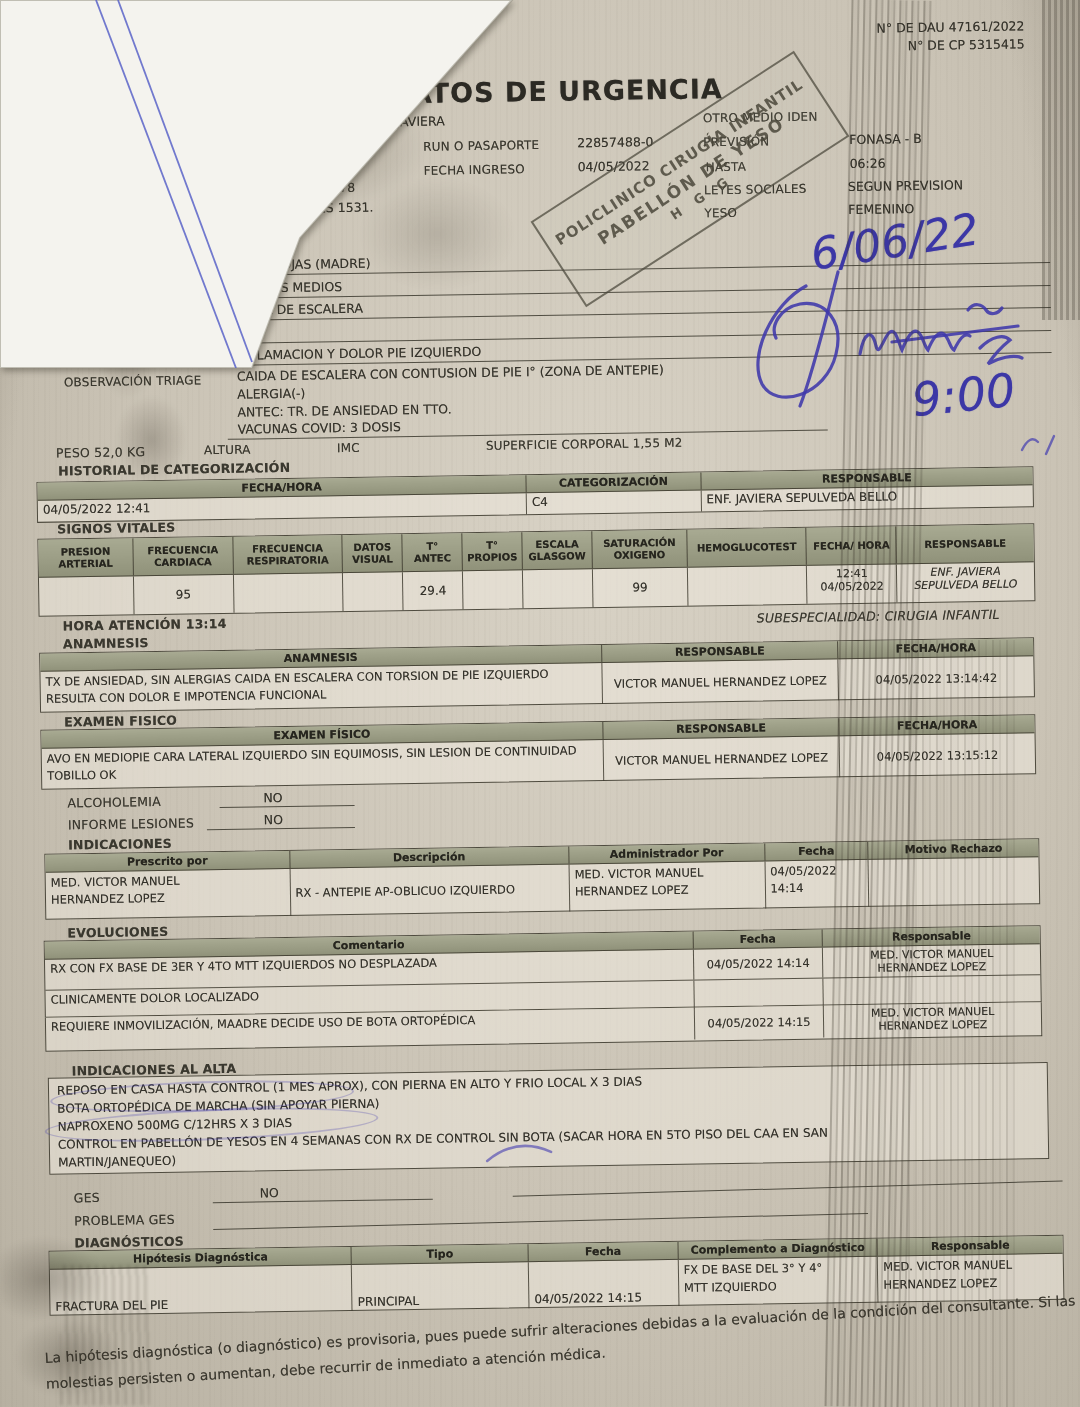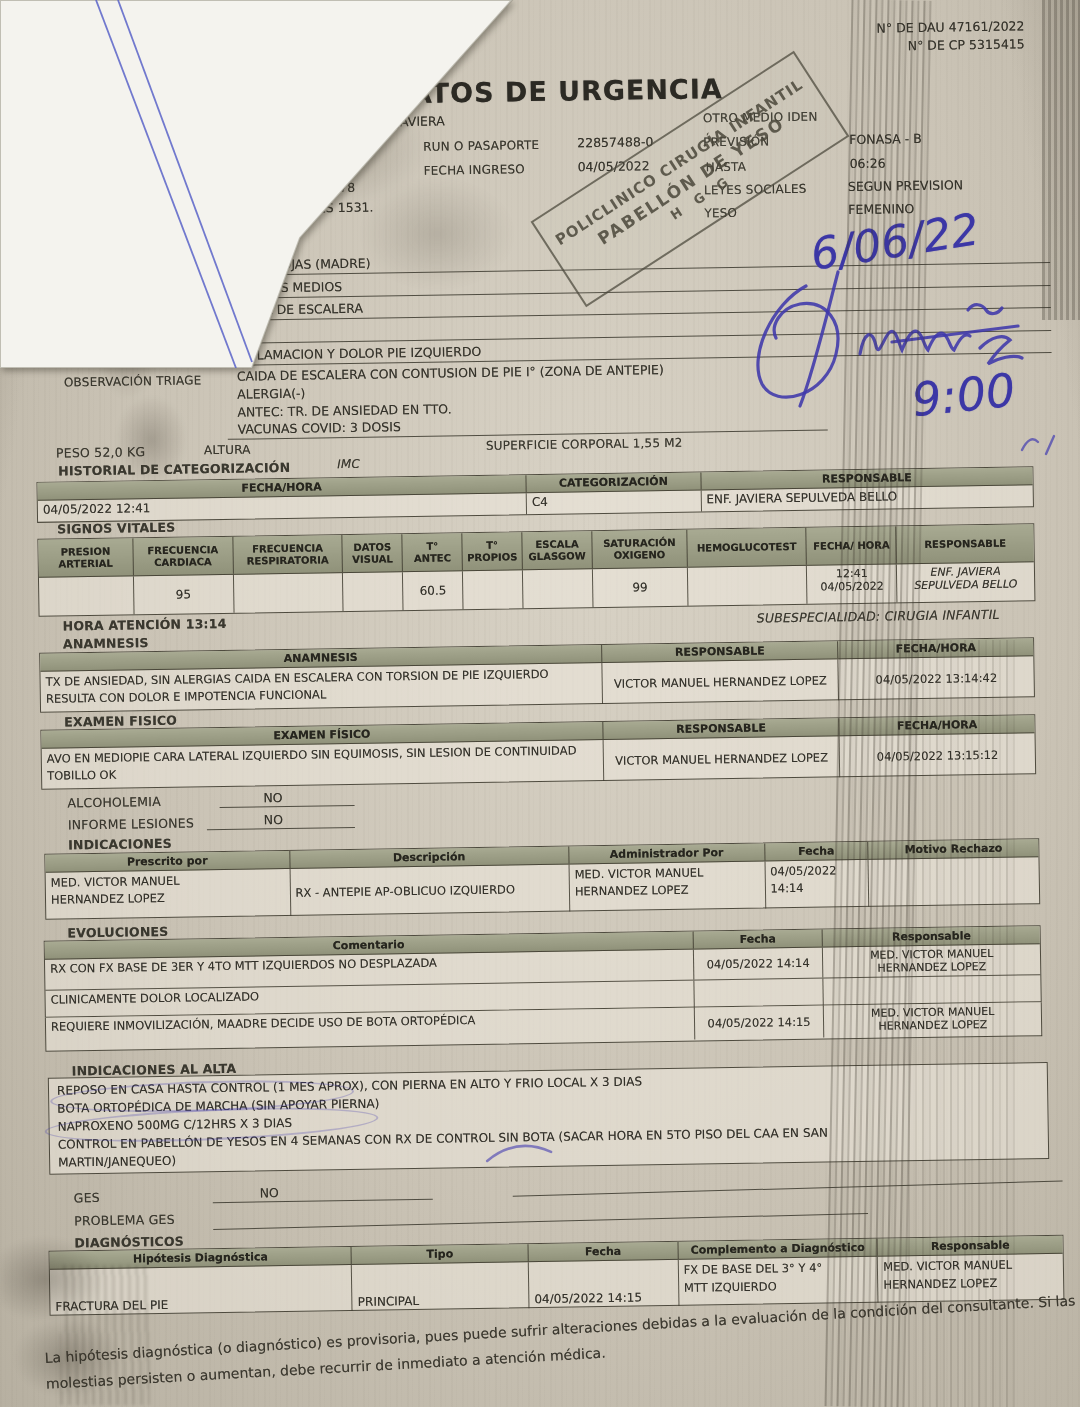--- a/index.html
+++ b/index.html
@@ -99,21 +99,21 @@
 
     <div class="abs lbl" style="left:69px;top:368px;">OBSERVACIÓN TRIAGE</div>
     <div class="abs val" style="left:242px;top:364px;">CAIDA DE ESCALERA CON CONTUSION DE PIE I° (ZONA DE ANTEPIE)</div>
     <div class="abs val" style="left:242px;top:382px;">ALERGIA(-)</div>
     <div class="abs val" style="left:242px;top:400px;">ANTEC: TR. DE ANSIEDAD EN TTO.</div>
     <div class="abs val" style="left:242px;top:417px;">VACUNAS COVID: 3 DOSIS</div>
     <div class="uline" style="left:232px;top:434px;width:600px;"></div>
 
     <div class="abs sec" style="left:60px;top:438px;font-weight:normal;">PESO 52,0 KG</div>
     <div class="abs lbl" style="left:208px;top:438px;">ALTURA</div>
-    <div class="abs lbl" style="left:341px;top:454px;font-style:italic;">IMC</div>
+    <div class="abs lbl" style="left:341px;top:438px;">IMC</div>
     <div class="abs lbl" style="left:490px;top:438px;">SUPERFICIE CORPORAL 1,55 M2</div>
     <div class="abs sec" style="left:62px;top:456px;">HISTORIAL DE CATEGORIZACIÓN</div>
 
     <div class="tbl" style="left:40px;top:474px;width:997px;height:41px;">
       <div class="trow thead" style="height:18px;">
         <div class="tcell" style="width:490px;font-size:11px;">FECHA/HORA</div>
         <div class="tcell" style="width:175px;font-size:11px;">CATEGORIZACIÓN</div>
         <div class="tcell" style="width:332px;font-size:11px;">RESPONSABLE</div>
       </div>
       <div class="trow tdata" style="height:21px;">
@@ -136,21 +136,21 @@
         <div class="tcell" style="width:95px;font-size:10px;line-height:1.15;">SATURACIÓN OXIGENO</div>
         <div class="tcell" style="width:120px;font-size:10px;line-height:1.15;">HEMOGLUCOTEST</div>
         <div class="tcell" style="width:90px;font-size:10px;line-height:1.15;">FECHA/ HORA</div>
         <div class="tcell" style="width:137px;font-size:10px;line-height:1.15;">RESPONSABLE</div>
       </div>
       <div class="trow tdata" style="height:38px;">
         <div class="tcell c" style="width:95px;"></div>
         <div class="tcell c" style="width:100px;">95</div>
         <div class="tcell c" style="width:110px;"></div>
         <div class="tcell c" style="width:60px;"></div>
-        <div class="tcell c" style="width:60px;">60.5</div>
+        <div class="tcell c" style="width:60px;">29.4</div>
         <div class="tcell c" style="width:60px;"></div>
         <div class="tcell c" style="width:70px;"></div>
         <div class="tcell c" style="width:95px;">99</div>
         <div class="tcell c" style="width:120px;"></div>
         <div class="tcell" style="width:90px;font-size:11px;text-align:center;">
           <div>12:41</div>
           <div>04/05/2022</div>
         </div>
         <div class="tcell" style="width:137px;font-size:11px;text-align:center;font-style:italic;">
           <div>ENF. JAVIERA</div>

